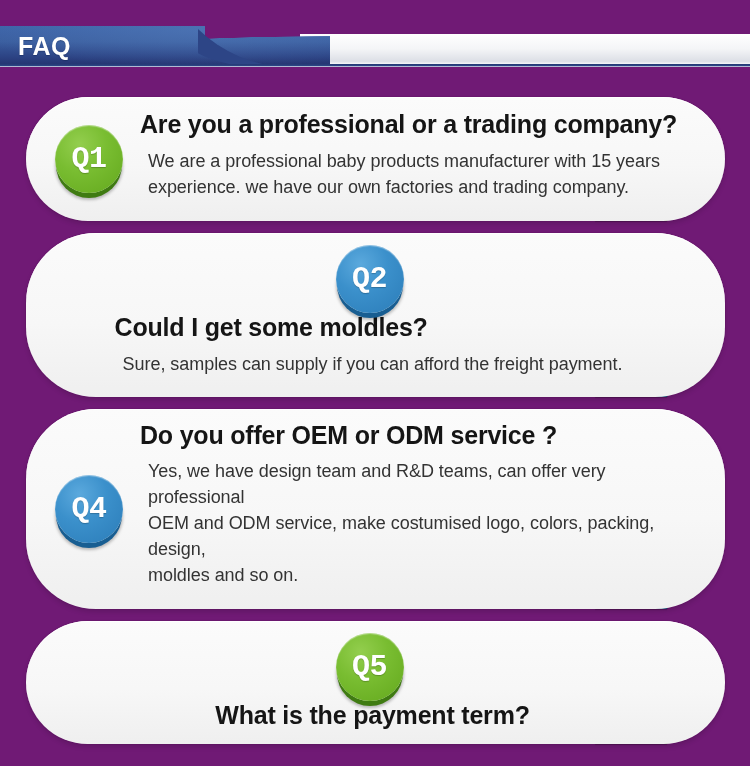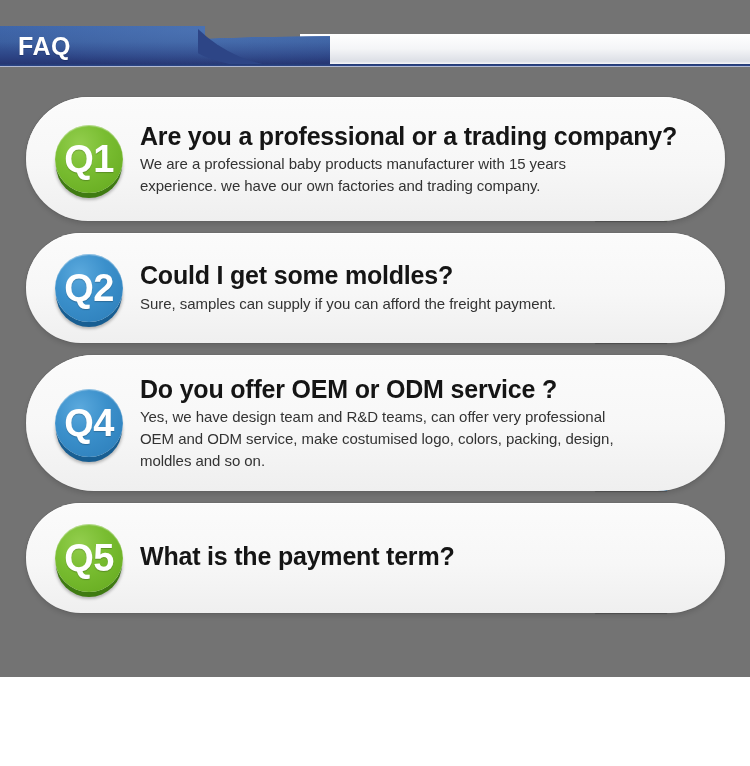--- a/index.html
+++ b/index.html
@@ -13,22 +13,22 @@
     height: 766px;
     overflow: hidden;
     font-family: "Liberation Sans", sans-serif;
     -webkit-font-smoothing: antialiased;
   }
 
   
   .page {
     position: relative;
     width: 750px;
-    height: 677px;
-    background: #737373;
+    height: 766px;
+    background: #701a75;
   }
 
   
   .header {
     position: absolute;
     left: 0;
     top: 26px;
     width: 750px;
     height: 42px;
   }
@@ -141,45 +141,46 @@
     box-shadow:
       0 3px 5px rgba(0,0,0,0.13),
       0 1px 0 rgba(255,255,255,0.9) inset,
       0 0 0 1px rgba(0,0,0,0.045);
     display: flex;
     align-items: center;
     box-sizing: border-box;
     z-index: 2;
   }
   .faq-card.h-tall   { min-height: 124px; padding: 12px 34px 12px 22px; }
-  .faq-card.h-short  { min-height: 110px; padding: 12px 34px 12px 22px; }
+  .faq-card.h-short  { min-height: 110px; padding: 12px 34px 12px 22px; flex-direction: column; }
   .faq-card.h-xtall  { min-height: 136px; padding: 12px 34px 12px 22px; }
 
   
   .badge-wrap {
     flex: 0 0 auto;
     width: 82px;
     display: flex;
     justify-content: center;
     align-items: center;
   }
   .badge {
     position: relative;
     width: 68px;
     height: 68px;
     border-radius: 50%;
     display: flex;
     align-items: center;
     justify-content: center;
-    font-size: 38px;
+    font-size: 30px;
     font-weight: bold;
     color: #ffffff;
     letter-spacing: -0.5px;
     text-shadow: 0 1px 1px rgba(0,0,0,0.22);
     z-index: 2;
+    font-family: Liberation Mono, monospace;
   }
   .badge.green {
     background:
       radial-gradient(circle at 36% 28%, #93ce4e 0%, #79bd31 42%, #63a81d 100%);
     box-shadow:
       0 6px 0 -1px #3f7b12,
       0 7px 3px rgba(0,0,0,0.25),
       0 1px 1px rgba(255,255,255,0.45) inset;
   }
   .badge.blue {
@@ -200,24 +201,24 @@
   }
   .faq-question {
     font-size: 25px;
     font-weight: bold;
     color: #151515;
     line-height: 1.18;
     margin: 0 0 2px 0;
     letter-spacing: -0.2px;
   }
   .faq-answer {
-    font-size: 15px;
+    font-size: 18px;
     color: #333333;
     line-height: 1.45;
-    margin: 0;
+    margin: 8px;
     letter-spacing: -0.05px;
   }
   .faq-answer .ln { display: block; }
 </style>
 </head>
 <body>
 
 <div class="page">
 
   <div class="header">

